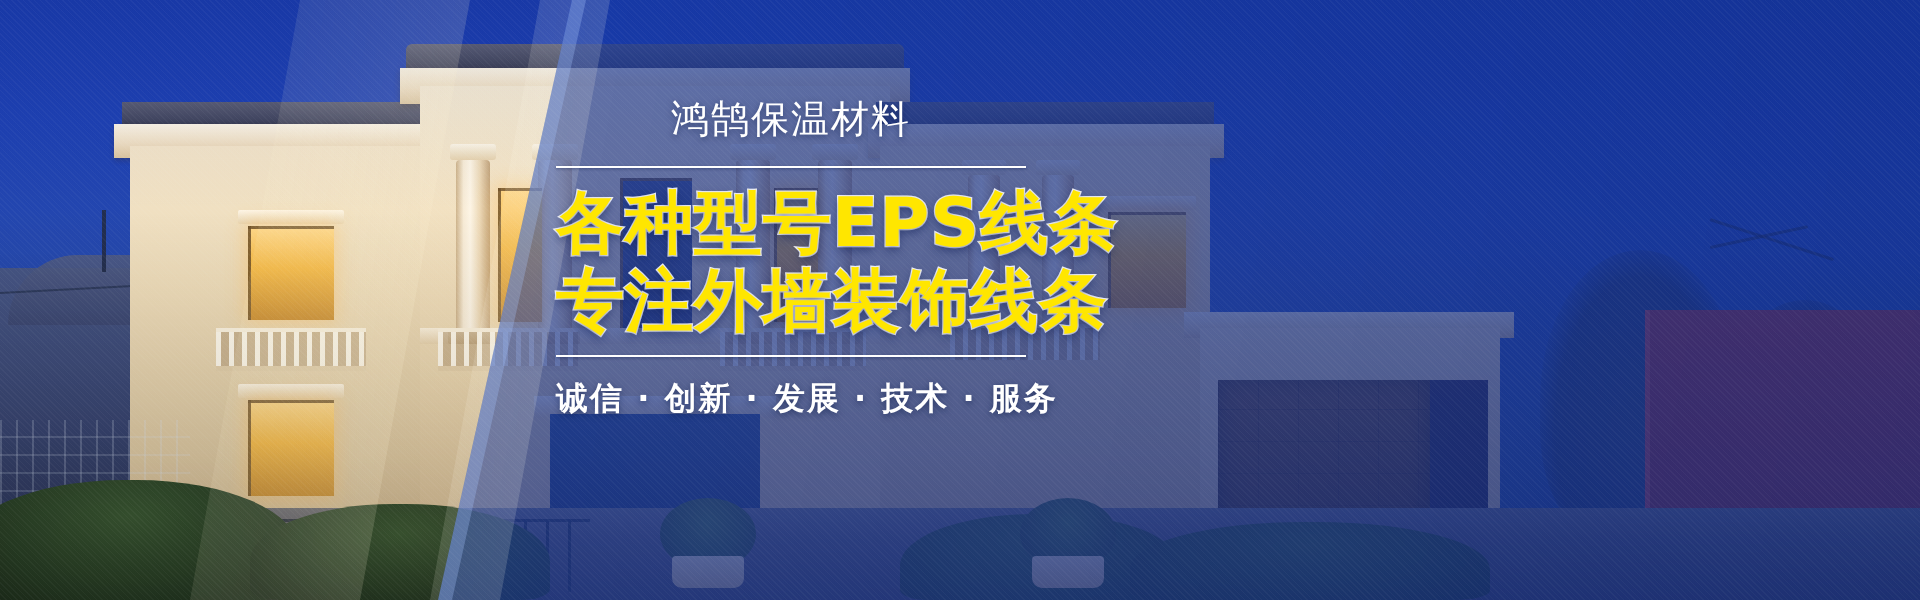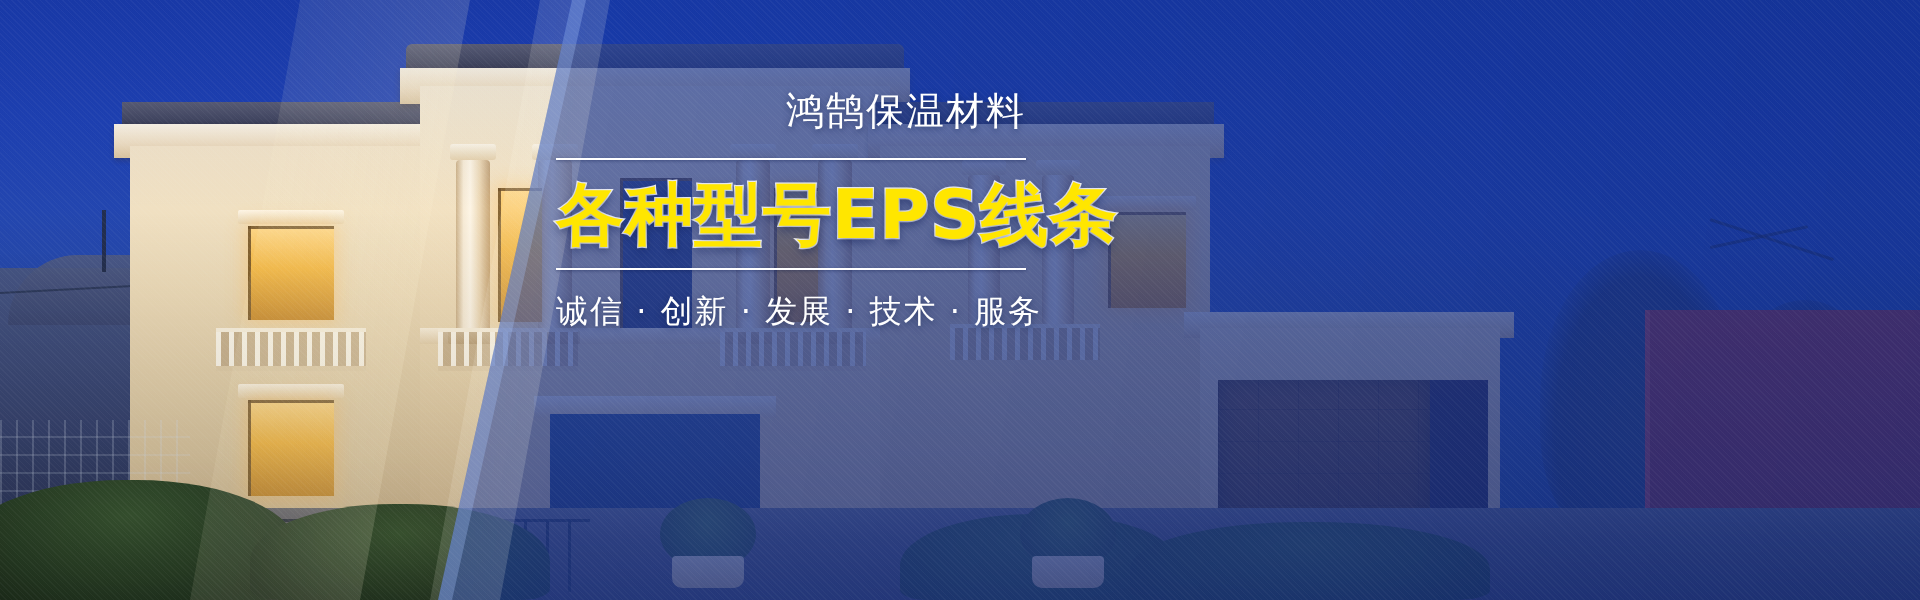--- a/index.html
+++ b/index.html
@@ -328,23 +328,23 @@
     background: repeating-linear-gradient(45deg,
       rgba(255,255,255,0.035) 0 1px,
       rgba(0,0,0,0) 1px 4px);
     pointer-events: none;
   }
 
   
   .copy {
     position: absolute;
     left: 556px;
-    top: 88px;
+    top: 96px;
     width: 470px;
-    text-align: right;
+    text-align: center;
   }
   .brand {
     color: #ffffff;
     font-size: 38px;
     letter-spacing: 2px;
     line-height: 1.25;
     text-shadow: 0 2px 6px rgba(10,25,70,0.55);
     font-weight: 400;
     white-space: nowrap;
   }
@@ -370,20 +370,21 @@
     text-shadow:
       0 0 2px rgba(255,255,255,0.55),
       0 4px 10px rgba(15,30,85,0.55);
   }
   .tagline {
     color: #ffffff;
     font-size: 32px;
     letter-spacing: 2px;
     white-space: nowrap;
     text-shadow: 0 2px 6px rgba(10,25,70,0.55);
+    font-weight: bold;
   }
 </style>
 </head>
 <body>
 
 <div class="banner">
 
   <div class="sky2"></div>
   <div class="sky-glow"></div>
 
@@ -480,19 +481,20 @@
   <div class="streak2"></div>
   <div class="scanlines"></div>
 
   <div class="copy">
     <div class="brand">鸿鹄保温材料</div>
 
     <div class="rule"></div>
 
     <div class="headline">各种型号EPS线条</div>
 
+    <div class="headline">专注外墙装饰线条</div>
 
     <div class="rule rule-bottom"></div>
 
     <div class="tagline">诚信 · 创新 · 发展 · 技术 · 服务</div>
   </div>
 
 </div>
 
 </body></html>

